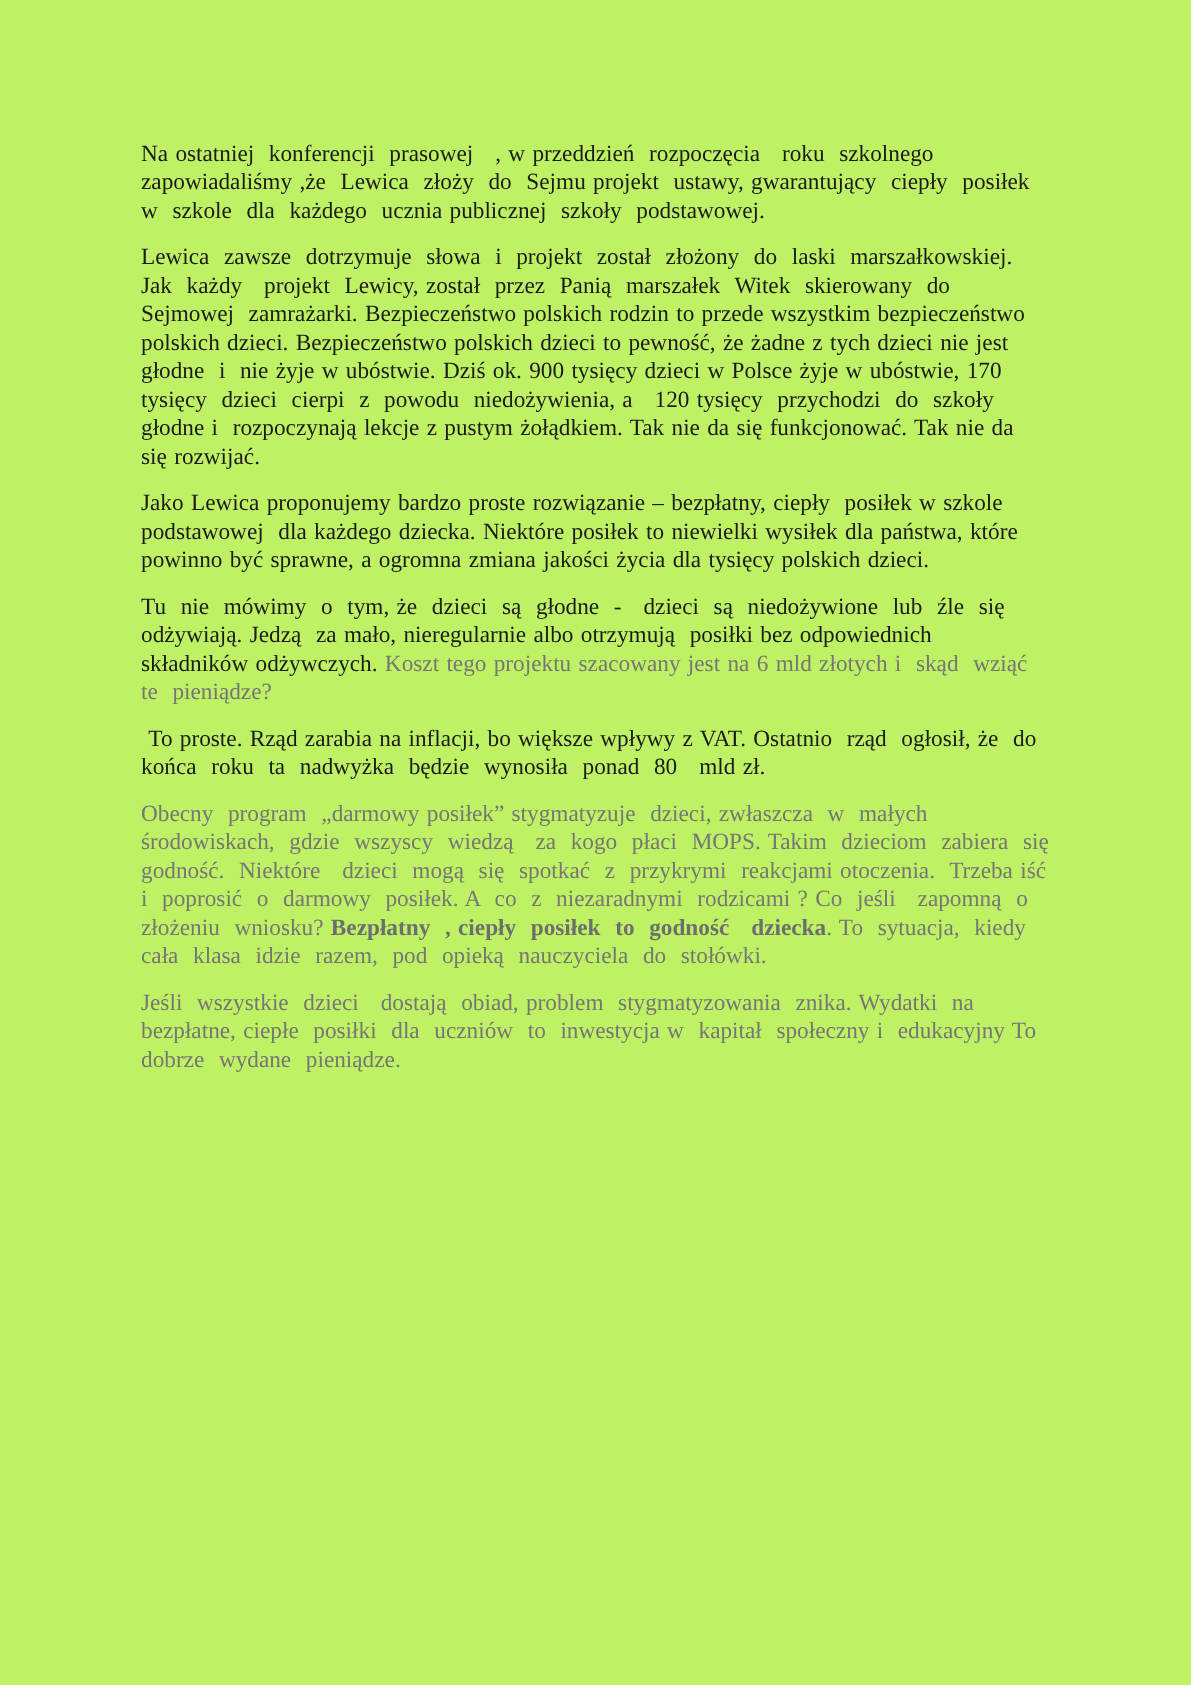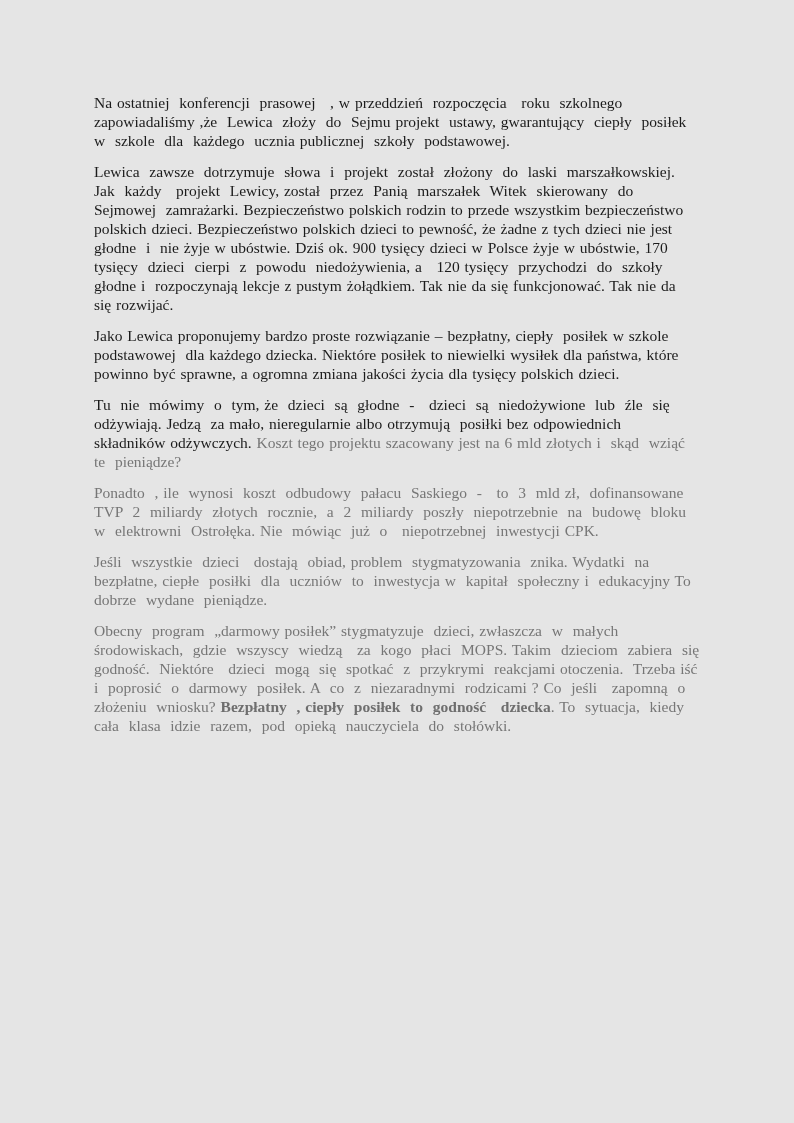--- a/index.html
+++ b/index.html
@@ -4,21 +4,21 @@
 <style>
   html, body {
     margin: 0;
     padding: 0;
     background: #ffffff;
   }
   .page {
     position: relative;
     width: 794px;
     height: 1123px;
-    background: #e5e5e5;
+    background: #bef264;
     overflow: hidden;
     font-family: "Liberation Serif", "DejaVu Serif", serif;
   }
   .text-block {
     position: absolute;
     left: 94px;
     top: 93px;
     width: 648px;
   }
   .text-block p {
@@ -49,26 +49,25 @@
 tysięcy  dzieci  cierpi  z  powodu  niedożywienia, a   120 tysięcy  przychodzi  do  szkoły
 głodne i  rozpoczynają lekcje z pustym żołądkiem. Tak nie da się funkcjonować. Tak nie da
 się rozwijać.</span></p>
     <p><span class="run-black">Jako Lewica proponujemy bardzo proste rozwiązanie – bezpłatny, ciepły  posiłek w szkole
 podstawowej  dla każdego dziecka. Niektóre posiłek to niewielki wysiłek dla państwa, które
 powinno być sprawne, a ogromna zmiana jakości życia dla tysięcy polskich dzieci.</span></p>
     <p><span class="run-black">Tu  nie  mówimy  o  tym, że  dzieci  są  głodne  -   dzieci  są  niedożywione  lub  źle  się
 odżywiają. Jedzą  za mało, nieregularnie albo otrzymują  posiłki bez odpowiednich
 składników odżywczych. </span><span class="run-gray">Koszt tego projektu szacowany jest na 6 mld złotych i  skąd  wziąć
 te  pieniądze?</span></p>
-    <p><span class="run-gray">Ponadto  , ile  wynosi  koszt  odbudowy  pałacu  Saskiego  -   to  3  mld zł,  dofinansowane
-TVP  2  miliardy  złotych  rocznie,  a  2  miliardy  poszły  niepotrzebnie  na  budowę  bloku
-w  elektrowni  Ostrołęka. Nie  mówiąc  już  o   niepotrzebnej  inwestycji CPK.</span></p>
-    <p><span class="run-gray">Jeśli  wszystkie  dzieci   dostają  obiad, problem  stygmatyzowania  znika. Wydatki  na
-bezpłatne, ciepłe  posiłki  dla  uczniów  to  inwestycja w  kapitał  społeczny i  edukacyjny To
-dobrze  wydane  pieniądze.</span></p>
+    <p><span class="run-black"> To proste. Rząd zarabia na inflacji, bo większe wpływy z VAT. Ostatnio  rząd  ogłosił, że  do
+końca  roku  ta  nadwyżka  będzie  wynosiła  ponad  80   mld zł.</span></p>
     <p><span class="run-gray">Obecny  program  „darmowy posiłek” stygmatyzuje  dzieci, zwłaszcza  w  małych
 środowiskach,  gdzie  wszyscy  wiedzą   za  kogo  płaci  MOPS. Takim  dzieciom  zabiera  się
 godność.  Niektóre   dzieci  mogą  się  spotkać  z  przykrymi  reakcjami otoczenia.  Trzeba iść
 i  poprosić  o  darmowy  posiłek. A  co  z  niezaradnymi  rodzicami ? Co  jeśli   zapomną  o
 złożeniu  wniosku? </span><span class="run-gray-bold">Bezpłatny  , ciepły  posiłek  to  godność   dziecka</span><span class="run-gray">. To  sytuacja,  kiedy
 cała  klasa  idzie  razem,  pod  opieką  nauczyciela  do  stołówki.</span></p>
+    <p><span class="run-gray">Jeśli  wszystkie  dzieci   dostają  obiad, problem  stygmatyzowania  znika. Wydatki  na
+bezpłatne, ciepłe  posiłki  dla  uczniów  to  inwestycja w  kapitał  społeczny i  edukacyjny To
+dobrze  wydane  pieniądze.</span></p>
   </div>
 </div>
 
 </body></html>

